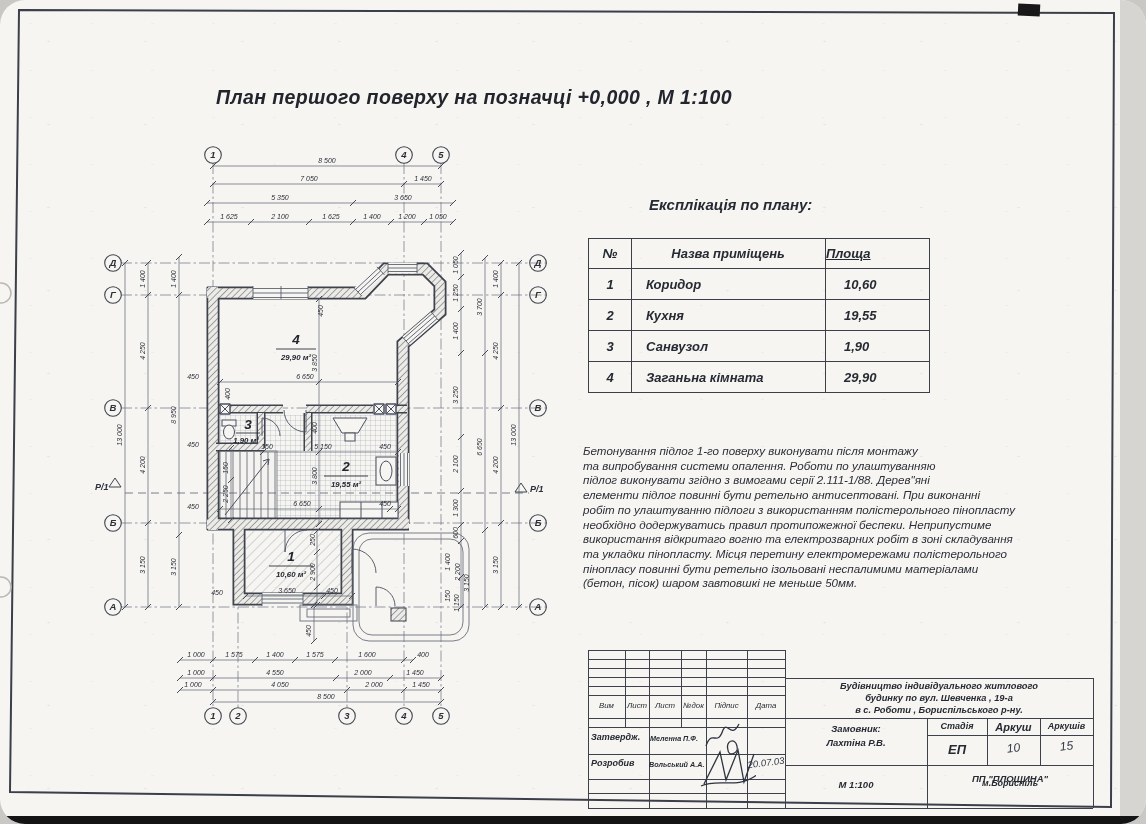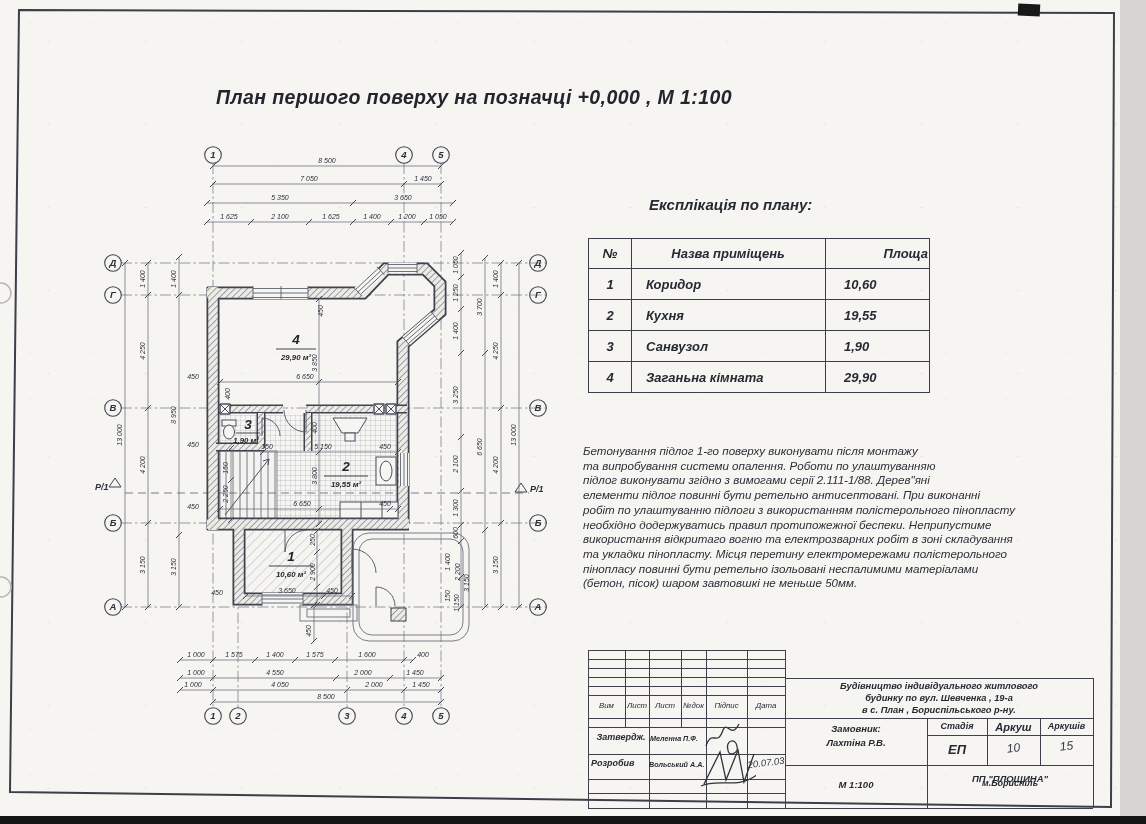--- a/index.html
+++ b/index.html
@@ -1,34 +1,34 @@
 <!DOCTYPE html>
 <html><head>
 <meta charset="utf-8">
 <style>
   html,body{margin:0;padding:0;background:#c9c8c4;}
   #sheet{position:relative;width:1146px;height:824px;overflow:hidden;
     background:#f6f5f1;
     background-image:radial-gradient(#e9e8e2 1px, transparent 1.2px),radial-gradient(#eeede8 1px, transparent 1.2px);
     background-size:97px 83px,61px 47px;
-    font-family:"Liberation Sans",sans-serif;color:#262a33;}
+    font-family:"Liberation Sans",sans-serif;color:#262a33;border-radius:25px;}
   .abs{position:absolute;}
   
   #main-title{left:216px;top:86px;font-size:19.5px;font-weight:bold;font-style:italic;letter-spacing:.4px;color:#22252e;}
   
   #expl-heading{left:649px;top:196px;font-size:15px;font-weight:bold;font-style:italic;}
   #expl-table{left:588px;top:238px;border-collapse:collapse;font-style:italic;font-weight:bold;font-size:13px;color:#262a33;}
   #expl-table td,#expl-table th{border:1.4px solid #3a3f4a;background:transparent;}
   #expl-table .c-num{width:40px;text-align:center;}
   #expl-table .c-name{width:178px;text-align:left;padding-left:14px;}
   #expl-table .c-area{width:84px;text-align:left;padding-left:18px;}
   #expl-table tr{height:31px;}
   #expl-table tr.hdr{height:30px;}
   #expl-table tr.hdr .c-name{text-align:center;padding-left:0;}
-  #expl-table tr.hdr .c-area{text-align:right;padding-left:0;}
+  #expl-table tr.hdr .c-area{text-align:left;padding-left:0;text-decoration:underline;}
   
   #note-text{left:583px;top:444px;width:450px;font-size:11.6px;line-height:14.7px;font-style:italic;white-space:pre;color:#2b2e38;}
   
   #plansvg{left:95px;top:135px;}
   .dim{stroke:#5b6170;stroke-width:.7;fill:none;}
   .tick{stroke:#454b57;stroke-width:1;fill:none;}
   .dimtxt{font:italic 7px "Liberation Sans",sans-serif;fill:#2b2f3a;text-anchor:middle;}
   .grid{stroke:#747a88;stroke-width:.75;fill:none;stroke-dasharray:11 3 2.5 3;}
   .dashln{stroke:#5b6170;stroke-width:.8;fill:none;stroke-dasharray:8 5;}
   .bub{fill:none;stroke:#3d434f;stroke-width:1.1;}
@@ -441,36 +441,36 @@
     <div class="vl" style="left:399px;top:70px;height:47px"></div>
     <div class="vl" style="left:452px;top:70px;height:47px"></div>
     <div class="vl" style="left:505px;top:30px;height:130px"></div>
 
     <div class="tb-txt" style="left:2px;top:53px;width:33px;font-size:7.8px">Вим</div>
     <div class="tb-txt" style="left:37px;top:53px;width:24px;font-size:7.8px">Лист</div>
     <div class="tb-txt" style="left:61px;top:53px;width:32px;font-size:7.8px">Лист</div>
     <div class="tb-txt" style="left:93px;top:53px;width:25px;font-size:7.8px">№док</div>
     <div class="tb-txt" style="left:118px;top:53px;width:41px;font-size:7.8px">Підпис</div>
     <div class="tb-txt" style="left:159px;top:53px;width:38px;font-size:7.8px">Дата</div>
-    <div class="tb-txt" style="left:1px;top:84px;width:60px;font-size:9px;font-weight:bold;text-align:center;padding-left:2px">Затвердж.</div>
+    <div class="tb-txt" style="left:1px;top:84px;width:60px;font-size:9px;font-weight:bold;text-align:left;padding-left:2px">Затвердж.</div>
     <div class="tb-txt" style="left:62px;top:86px;width:56px;font-size:7.2px;font-weight:bold;text-align:left">Меленна П.Ф.</div>
     <div class="tb-txt" style="left:1px;top:110px;width:60px;font-size:9px;font-weight:bold;text-align:left;padding-left:2px">Розробив</div>
     <div class="tb-txt" style="left:61px;top:112px;width:58px;font-size:7.2px;font-weight:bold;text-align:left">Вольський А.А.</div>
     <div class="tb-txt hand" style="left:158px;top:109px;width:40px;font-size:9.5px">20.07.03</div>
 
     <svg class="abs" style="left:112px;top:70px" width="52" height="42">
       <path d="M6,28 C12,10 17,30 23,12 C27,2 31,22 39,6 M28,32 c-3,-9 7,-13 9,-4 c2,8 -9,11 -9,4" fill="none" stroke="#2e3340" stroke-width="1.3"></path>
     </svg>
     <svg class="abs" style="left:108px;top:96px" width="60" height="46">
       <path d="M8,40 L24,8 L30,36 L42,6 L48,38 L58,10 M5,42 C22,34 42,46 62,30" fill="none" stroke="#2e3340" stroke-width="1.3"></path>
     </svg>
 
     <div class="tb-txt" style="left:197px;top:32px;width:308px;font-size:9.3px;font-weight:bold;line-height:12px">Будівництво індивідуального житлового</div>
     <div class="tb-txt" style="left:197px;top:44px;width:308px;font-size:9.3px;font-weight:bold;line-height:12px">будинку по вул. Шевченка , 19-а</div>
-    <div class="tb-txt" style="left:197px;top:56px;width:308px;font-size:9.3px;font-weight:bold;line-height:12px">в с. План , Бориспільського р-ну.</div>
+    <div class="tb-txt" style="left:197px;top:56px;width:308px;font-size:9.3px;font-weight:bold;line-height:12px">в с. Роботи , Бориспільського р-ну.</div>
     <div class="tb-txt" style="left:197px;top:75px;width:142px;font-size:9.5px;font-weight:bold">Замовник:</div>
     <div class="tb-txt" style="left:197px;top:89px;width:142px;font-size:9.5px;font-weight:bold">Лахтіна Р.В.</div>
     <div class="tb-txt" style="left:339px;top:73px;width:60px;font-size:9px;font-weight:bold">Стадія</div>
     <div class="tb-txt" style="left:399px;top:73px;width:53px;font-size:11px;font-weight:bold">Аркуш</div>
     <div class="tb-txt" style="left:452px;top:73px;width:53px;font-size:9px;font-weight:bold">Аркушів</div>
     <div class="tb-txt" style="left:339px;top:94px;width:60px;font-size:13px;font-weight:bold">ЕП</div>
     <div class="tb-txt hand" style="left:399px;top:93px;width:53px;font-size:12px">10</div>
     <div class="tb-txt hand" style="left:452px;top:91px;width:53px;font-size:12px">15</div>
     <div class="tb-txt" style="left:197px;top:131px;width:142px;font-size:9.5px;font-weight:bold">М 1:100</div>
     <div class="tb-txt" style="left:339px;top:125px;width:166px;font-size:9.5px;font-weight:bold">ПП "ПЛОЩИНА"</div>

